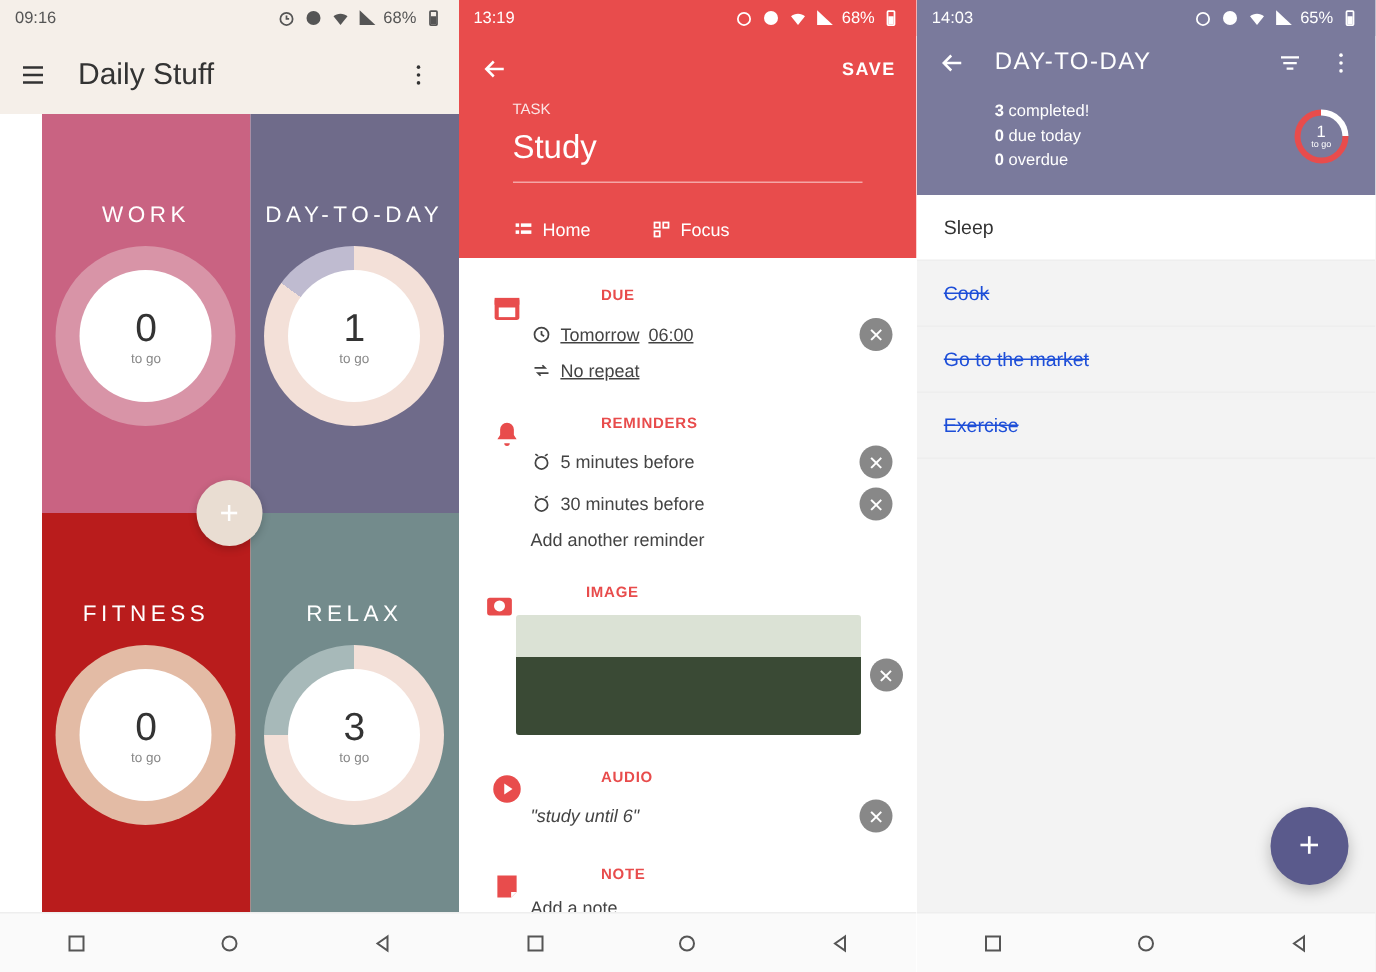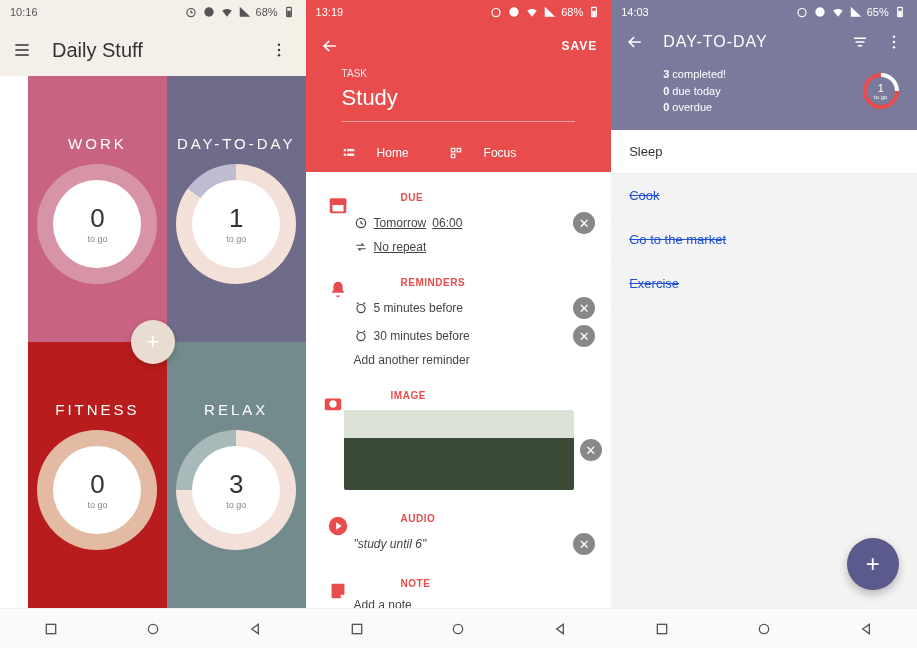--- a/index.html
+++ b/index.html
@@ -38,21 +38,21 @@
 
 .s2 { background: #fff; }
 .s2 .header { background: #e84c4c; color: #fff; }
 .s2 .status-bar { background: #e84c4c; color: #fff; }
 .s2 .hbar { height: 44px; display: flex; align-items: center; padding: 0 14px; }
 .s2 .hbar .back { width: 24px; }
 .s2 .hbar .save { margin-left: auto; font-size: 12px; font-weight: 600; letter-spacing: 1px; }
 .s2 .task-label { font-size: 10px; padding: 0 36px; opacity: .85; }
 .s2 .task-input { font-size: 22px; font-weight: 300; padding: 6px 36px 10px; border-bottom: 1px solid rgba(255,255,255,.5); margin: 0 36px 16px 36px; padding-left: 0; padding-right: 0; }
 .s2 .tabs { display: flex; padding: 8px 36px 12px; gap: 40px; font-size: 12px; }
-.s2 .tabs .tab { display: flex; align-items: flex-start; gap: 21px; }
+.s2 .tabs .tab { display: flex; align-items: flex-start; gap: 6px; }
 .s2 .body { flex: 1; overflow-y: auto; padding: 10px 0; }
 .section { display: flex; padding: 10px 16px; position: relative; }
 .section .sec-icon { width: 32px; display: flex; align-items: flex-start; justify-content: center; padding-top: 2px; }
 .section .sec-content { flex: 1; }
 .section .sec-title { font-size: 10px; font-weight: 600; color: #e84c4c; letter-spacing: .5px; margin-bottom: 6px; padding-left: 47px; }
 .section .row { display: flex; align-items: center; font-size: 12px; color: #444; padding: 3px 0; gap: 6px; }
 .section .row .u { text-decoration: underline; }
 .section .close { width: 22px; height: 22px; border-radius: 50%; background: #888; color: #fff; font-size: 13px; display: flex; align-items: center; justify-content: center; }
 .section .row .close { margin-left: auto; }
 .section .image-box { width: 230px; height: 80px; background: linear-gradient(#dbe2d5 0 35%, #3a4a35 35% 100%); border-radius: 2px; }
@@ -78,21 +78,21 @@
 .s3 .fab { position: absolute; right: 18px; bottom: 58px; width: 52px; height: 52px; border-radius: 50%; background: #5a5a8c; color: #fff; font-size: 24px; display: flex; align-items: center; justify-content: center; box-shadow: 0 4px 10px rgba(0,0,0,.25); }
 
 svg { display: block; }
 .b { font-weight: 700; }
 </style>
 </head>
 <body>
 
 <div class="screen s1">
   <div class="status-bar">
-    <span class="time">10:16</span>
+    <span class="time">09:16</span>
     <span class="icons">
       <svg class="small-icon" viewBox="0 0 24 24" fill="currentColor">
           <circle cx="12" cy="13" r="7" fill="none" stroke="currentColor" stroke-width="2"></circle>
           <path d="M12 9v4h3" stroke="currentColor" stroke-width="2" fill="none"></path>
         </svg>
       <svg class="small-icon" viewBox="0 0 24 24" fill="currentColor">
           <circle cx="12" cy="12" r="8"></circle>
         </svg>
       <svg class="small-icon" viewBox="0 0 24 24" fill="currentColor">
           <path d="M12 20l8-10c-4-4-12-4-16 0z"></path>

